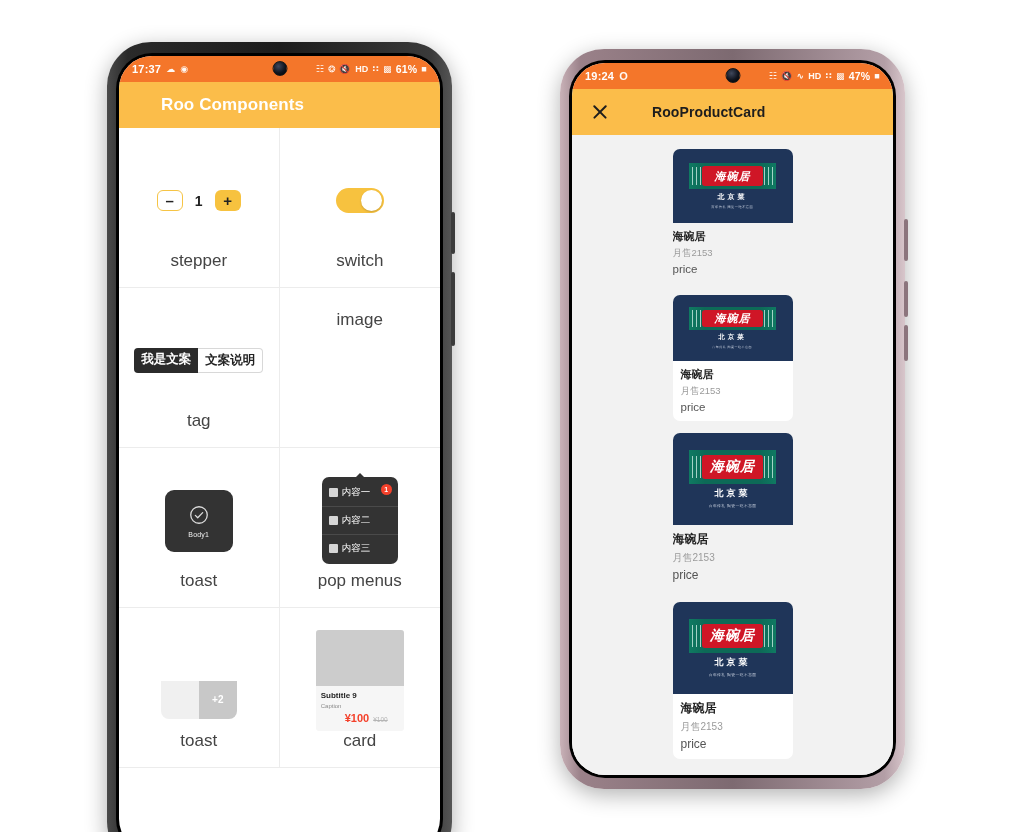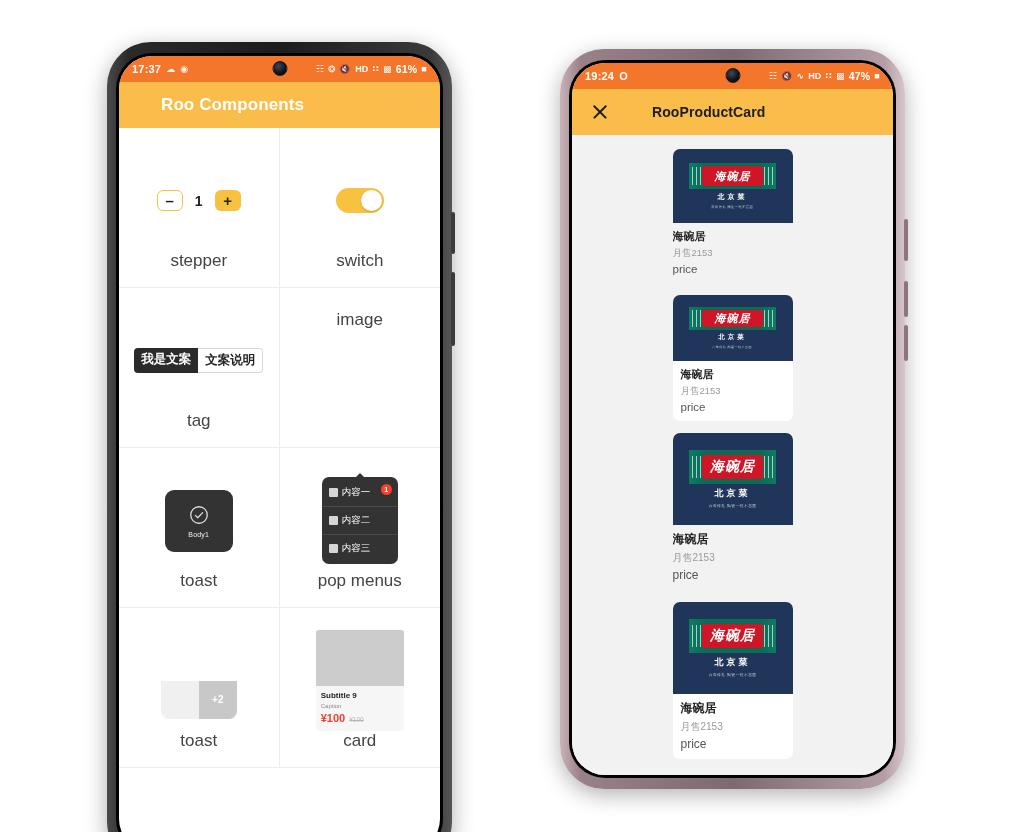--- a/index.html
+++ b/index.html
@@ -163,21 +163,21 @@
   }
 
   
   .card-comp {
     width: 88px; background: #f6f6f6; border-radius: 3px; overflow: hidden;
   }
   .card-comp .thumb { width: 100%; height: 56px; background: #cccccc; }
   .card-comp .meta { padding: 5px 5px 7px 5px; }
   .card-sub { font-size: 8px; font-weight: 700; color: #1d1d1d; margin-bottom: 3px; }
   .card-cap { font-size: 6px; color: #8a8a8a; margin-bottom: 3px; }
-  .card-prices { display: flex; align-items: baseline; gap: 4px; }
+  .card-prices { display: flex; align-items: baseline; gap: 4px; margin-left: 24px; }
   .card-price { font-size: 11px; font-weight: 700; color: #F4412B; }
   .card-old { font-size: 6.5px; color: #b5b5b5; text-decoration: line-through; }
 
   
   .productlist {
     background: #f2f2f2; height: calc(100% - 72px); overflow: hidden;
     display: flex; flex-direction: column; align-items: center; padding-top: 14px; gap: 12px;
   }
   .pcard { background: transparent; border-radius: 7px; overflow: hidden; }
   .pcard.boxed { background: #ffffff; }

